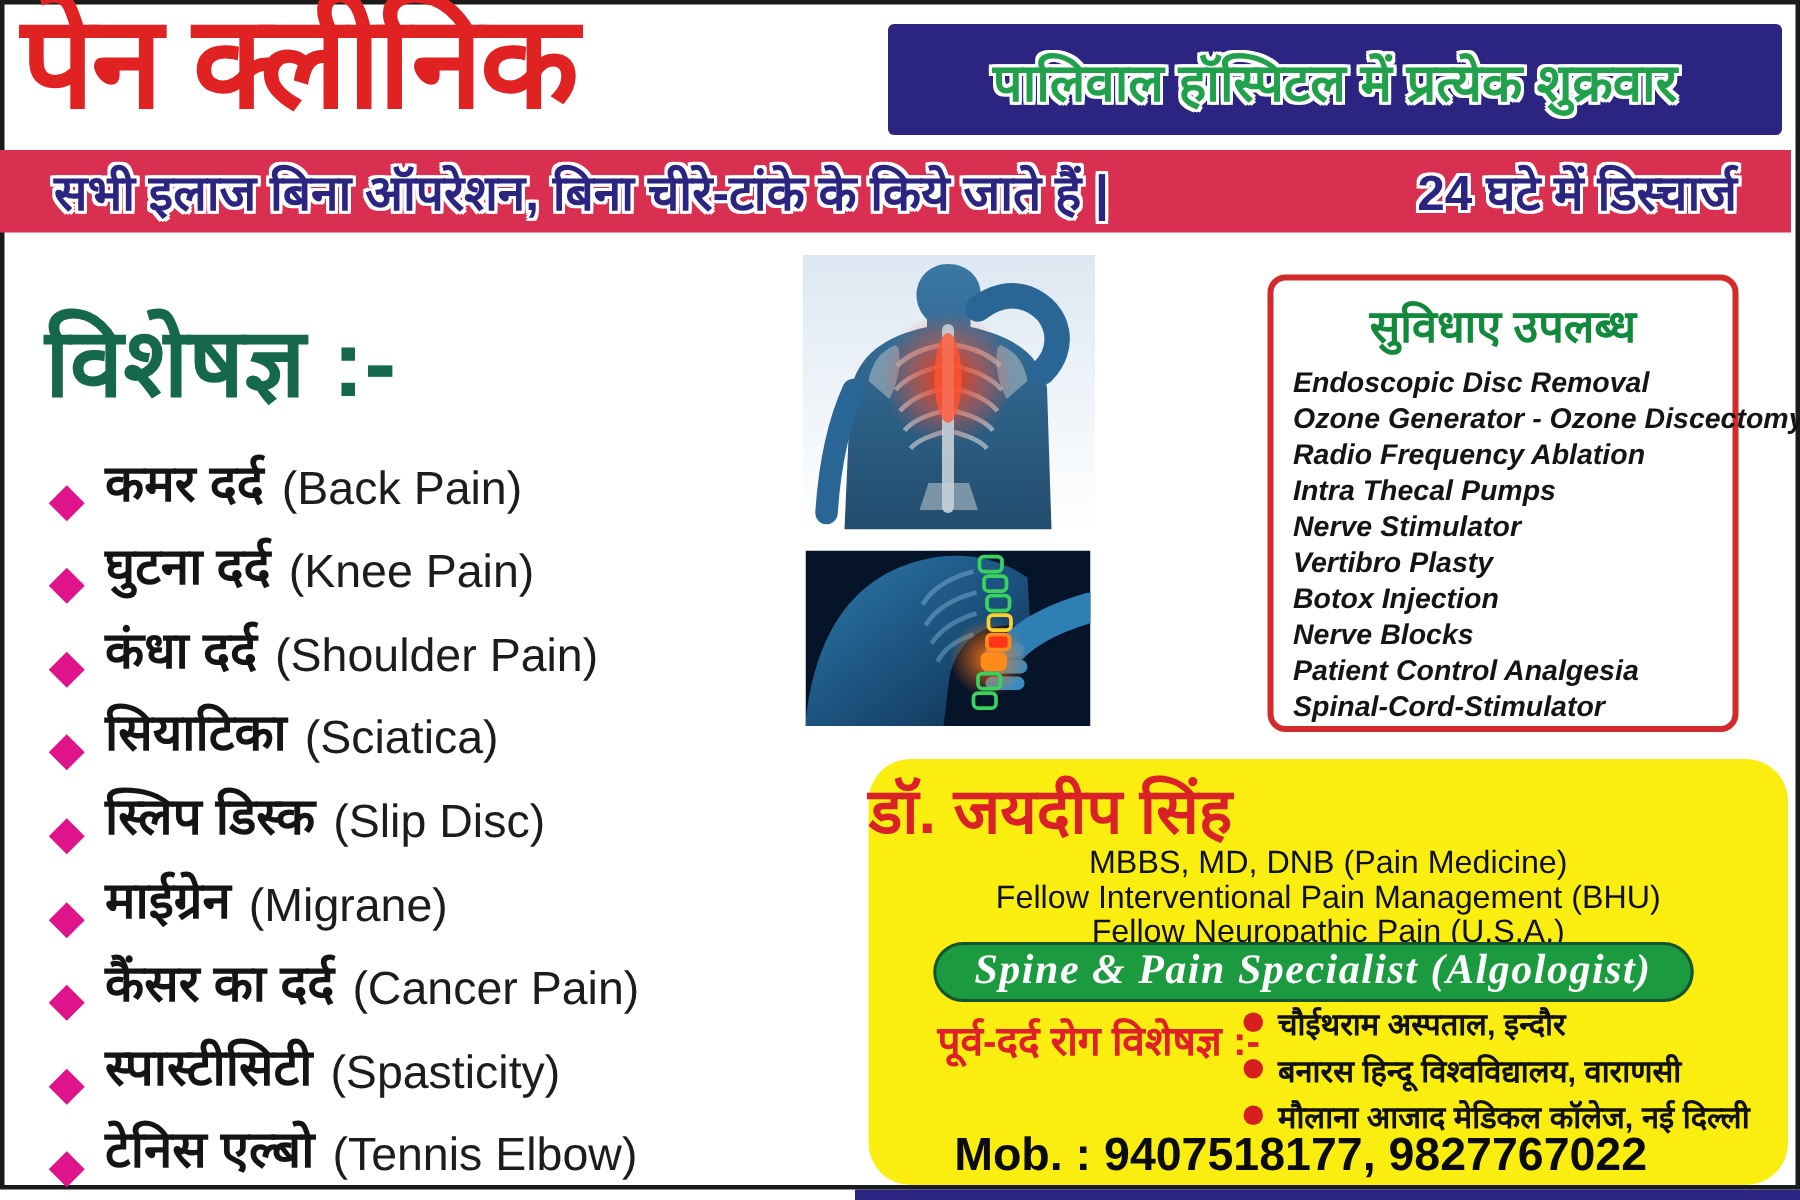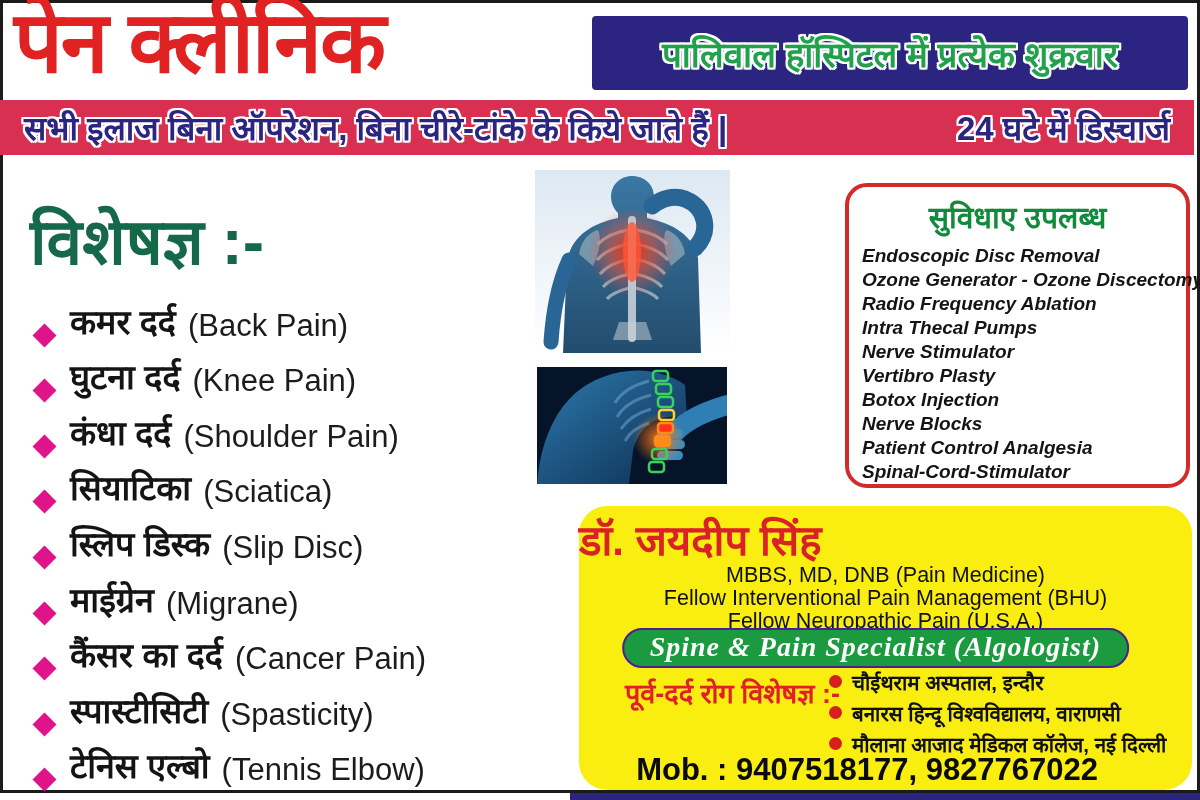--- a/index.html
+++ b/index.html
@@ -7,44 +7,44 @@
   .stage { position:relative; width:1200px; height:800px; background:#fff; }
   .page { position:absolute; left:0; top:0; width:1200px; height:793px; background:#fff; border:3px solid #1b1b1b; }
 
   
   .title { position:absolute; left:14px; top:-10px; font-size:86px; line-height:104px; font-weight:800; color:#e02322; letter-spacing:-2px; white-space:nowrap; }
   .hospital-badge { position:absolute; left:592px; top:16px; width:596px; height:74px; background:#2b2480; border-radius:4px; display:flex; align-items:center; justify-content:center; }
   .hospital-badge span { font-size:35px; font-weight:800; color:#21a14b; white-space:nowrap;
     text-shadow:-2px -2px 0 #fff,2px -2px 0 #fff,-2px 2px 0 #fff,2px 2px 0 #fff,0 -2px 0 #fff,0 2px 0 #fff,-2px 0 0 #fff,2px 0 0 #fff; }
 
   
-  .banner { position:absolute; left:0px; top:100px; width:1194px; height:55px; background:#d92f50; display:flex; align-items:center; justify-content:space-between; padding:0 24px; }
+  .banner { position:absolute; left:0px; top:100px; width:1194px; height:55px; background:#d92f50; display:flex; align-items:center; justify-content:space-between; padding:0 36px; }
   .banner span { font-size:33px; font-weight:800; color:#2b2480; white-space:nowrap;
     text-shadow:-2px -2px 0 #fff,2px -2px 0 #fff,-2px 2px 0 #fff,2px 2px 0 #fff,0 -2px 0 #fff,0 2px 0 #fff,-2px 0 0 #fff,2px 0 0 #fff; }
 
   
   .spec-heading { position:absolute; left:30px; top:196px; font-size:64px; font-weight:800; color:#15694a; }
   .spec-list { position:absolute; left:36px; top:288px; }
   .spec-item { display:flex; align-items:flex-end; height:55.6px; }
   .diamond { width:17px; height:17px; background:#e0148a; transform:rotate(45deg); margin-right:17px; flex:none; }
   .spec-hindi { font-size:34px; font-weight:700; color:#141414; margin-right:12px; white-space:nowrap; }
   .spec-eng { font-size:31px; font-weight:400; color:#1c1c1c; white-space:nowrap; }
 
   
-  .fac-box { position:absolute; left:845px; top:183px; width:345px; height:305px; border:4px solid #d32b2b; border-radius:22px; background:#fff; }
+  .fac-box { position:absolute; left:845px; top:183px; width:314px; height:305px; border:4px solid #d32b2b; border-radius:12px; background:#fff; }
   .fac-heading { text-align:center; margin-top:9px; font-size:30px; font-weight:800; color:#128a3b; }
   .fac-list { margin:7px 0 0 13px; }
   .fac-item { font-size:19px; font-weight:700; color:#141414; line-height:24px; white-space:nowrap;font-style:italic; }
 
   
   .doc-box { position:absolute; left:579px; top:506px; width:613px; height:284px; background:#f9ee0f; border-radius:28px; }
   .doc-name { position:absolute; left:0; top:4px; width:100%; text-align:left; font-size:42px; font-weight:800; color:#da2127; }
   .doc-quals { position:absolute; left:0; top:58px; width:100%; text-align:center; }
   .doc-qual { font-size:21.5px; line-height:23px; font-weight:500; color:#101010; white-space:nowrap; }
-  .pill { position:absolute; left:50%; top:122px; transform:translateX(-52%); padding:1px 26px 3px; background:#1b9a3f; border:2px solid #4c1d95; border-radius:20px; }
+  .pill { position:absolute; left:50%; top:122px; transform:translateX(-52%); padding:1px 26px 3px; background:#1b9a3f; border:2px solid #14532d; border-radius:20px; }
   .pill span { font-family:"Liberation Serif","DejaVu Serif",serif; font-style:italic; font-weight:700; font-size:28px; color:#ffffff; letter-spacing:1px; white-space:nowrap; }
   .former-label { position:absolute; left:46px; top:168px; font-size:27px; font-weight:800; color:#e02028; white-space:nowrap; }
   .former-list { position:absolute; left:250px; top:160px; }
   .former-item { display:flex; align-items:center; height:31px; }
   .dot { width:13px; height:13px; border-radius:50%; background:#d81f1f; margin-right:10px; flex:none; }
   .former-text { font-size:20.5px; font-weight:700; color:#101010; white-space:nowrap; }
   .mob { position:absolute; left:0; top:246px; width:94%; text-align:center; font-size:31px; font-weight:800; color:#0b0b0b; white-space:nowrap; }
 
   
   .img1 { position:absolute; left:535px; top:170px; width:195px; height:183px; }

